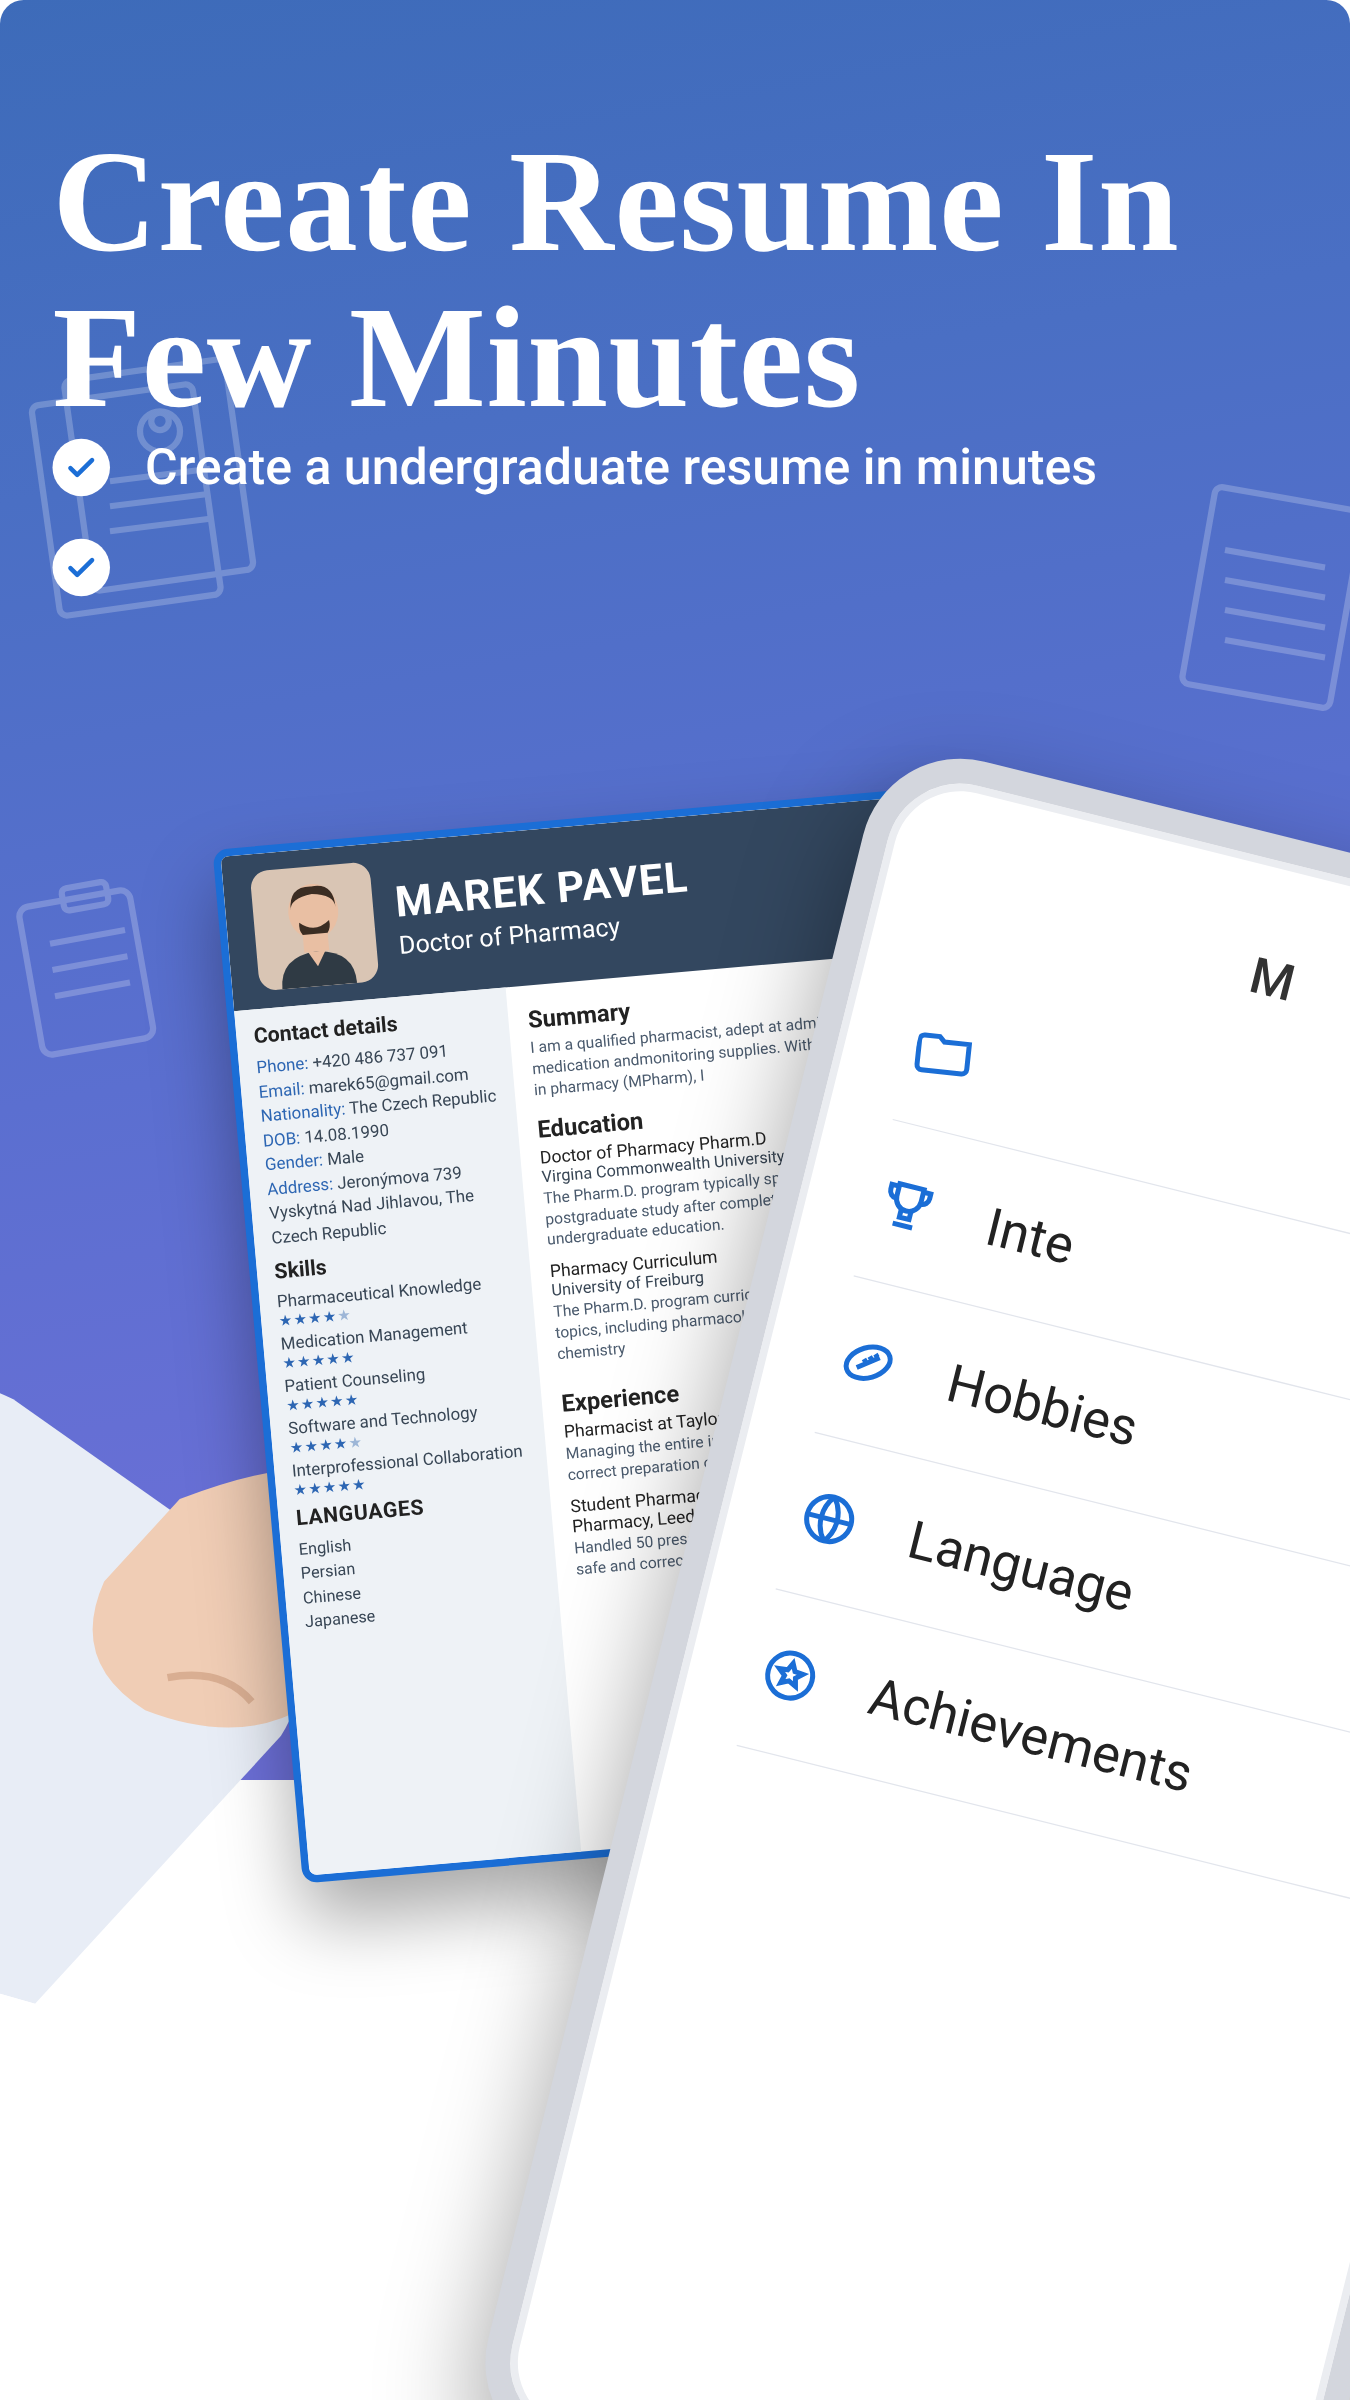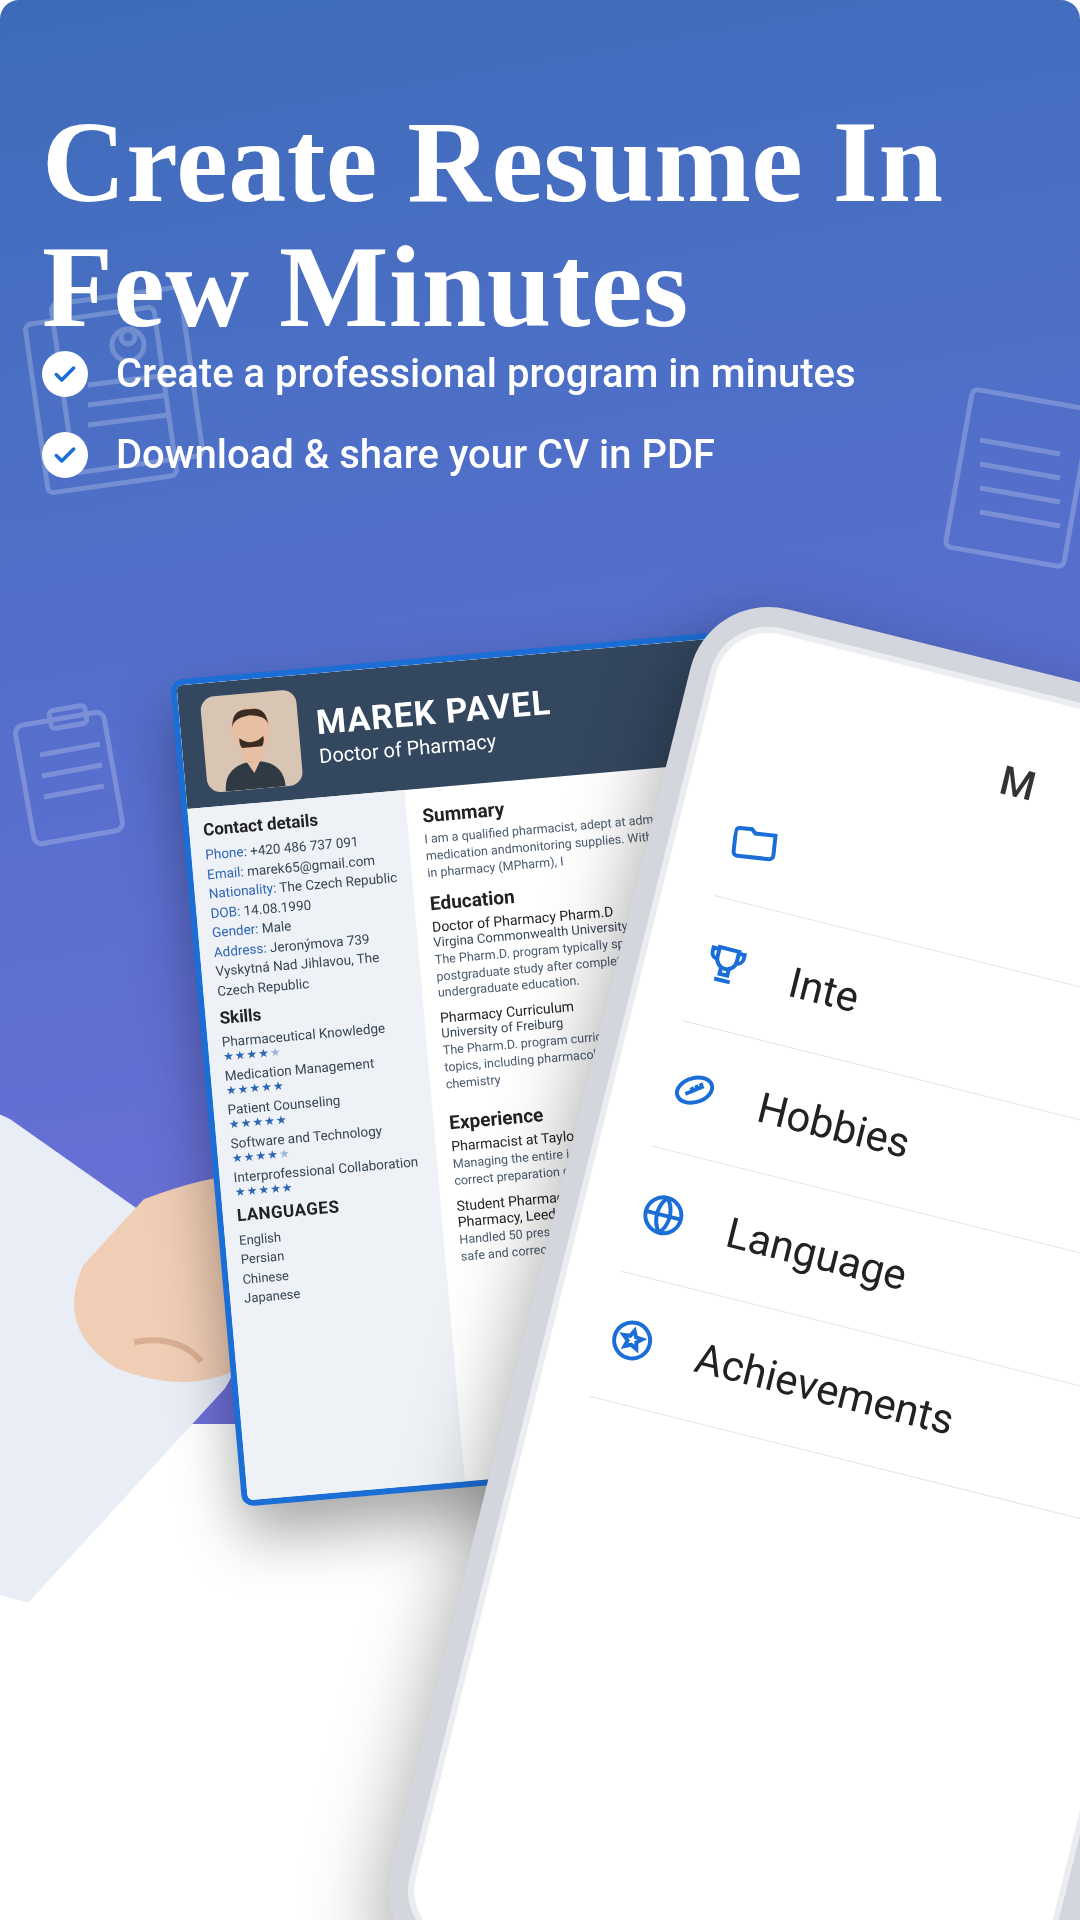--- a/index.html
+++ b/index.html
@@ -166,29 +166,28 @@
 
   <div class="headline">Create Resume In Few Minutes</div>
 
   <div class="bullets">
     <div class="bullet">
       <span class="check-circle">
         <svg viewBox="0 0 24 24">
             <path fill="none" stroke="#1b6ed6" stroke-width="3.3" stroke-linecap="round" stroke-linejoin="round" d="M4 12.5l5 5L20 6.5"></path>
           </svg>
       </span>
-      <span class="bullet-text">Create a professional program in minutes</span>
+      <span class="bullet-text">Create a undergraduate resume in minutes</span>
     </div>
     <div class="bullet">
       <span class="check-circle">
         <svg viewBox="0 0 24 24">
             <path fill="none" stroke="#1b6ed6" stroke-width="3.3" stroke-linecap="round" stroke-linejoin="round" d="M4 12.5l5 5L20 6.5"></path>
           </svg>
       </span>
-      <span class="bullet-text">Download &amp; share your CV in PDF</span>
     </div>
   </div>
 
   <div class="hand">
     <svg viewBox="0 0 760 980">
 
       <path d="M -50 980 L 300 980 L 430 720 Q 450 650 380 600 L 150 520 Q 50 500 -50 640 Z" fill="#e8edf6"></path>
 
       <path d="M 300 560 Q 420 470 470 520 Q 520 560 470 650 Q 430 740 320 730 Q 250 710 260 640 Z" fill="#f0cdb5"></path>
 

